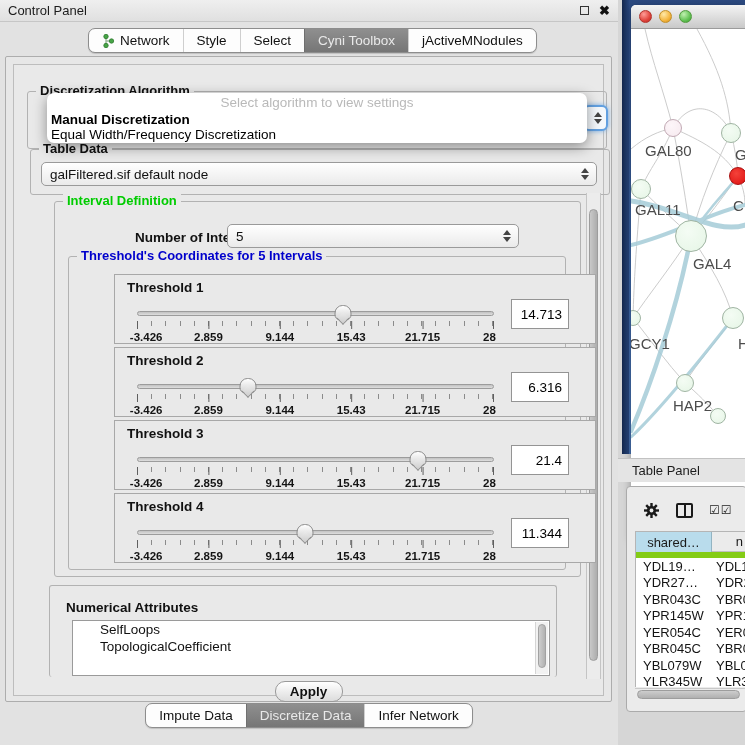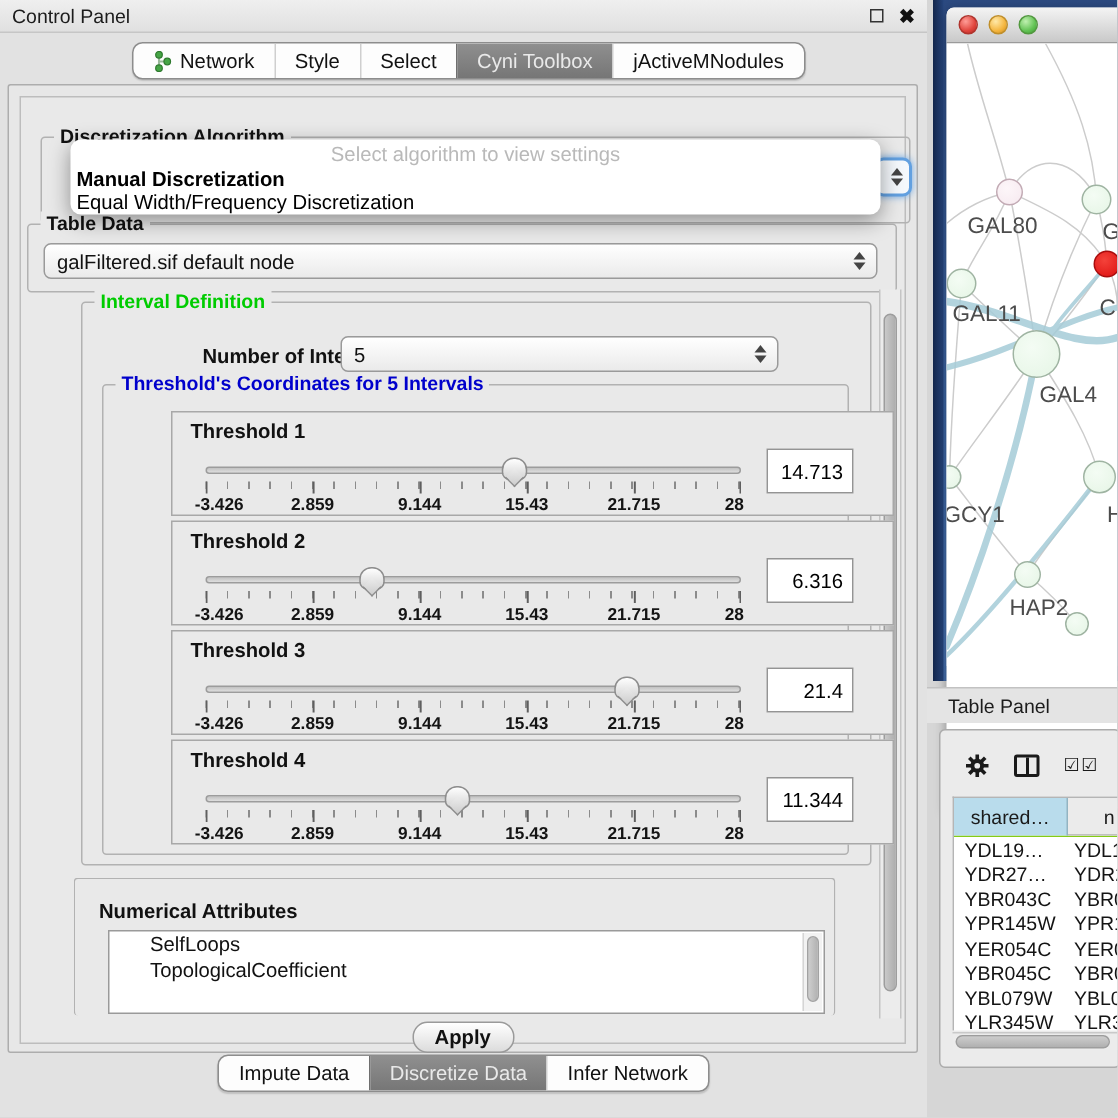--- a/index.html
+++ b/index.html
@@ -104,21 +104,21 @@
 
   .tp-title{position:absolute;left:0;top:458px;right:0;height:24px;background:#e4e4e4;border-top:1px solid #c2c2c2;
     display:flex;align-items:center;padding-left:14px;font-size:13px;color:#1c1c1c;}
   .tp-win{position:absolute;left:8px;top:486px;right:-2px;height:226px;background:#ebebeb;border:1px solid #ababab;border-radius:4px;}
   .tp-toolbar{position:absolute;left:6px;top:6px;right:2px;height:34px;display:flex;align-items:center;gap:16px;padding-left:10px;}
   .icon-btn{cursor:pointer;display:flex;align-items:center;}
   .split-icon{width:17px;height:15px;border:2px solid #1a1a1a;border-radius:2px;position:relative;}
   .split-icon::after{content:"";position:absolute;left:50%;top:0;bottom:0;width:2px;background:#1a1a1a;transform:translateX(-50%);}
   .checks{font-size:12px;color:#1a1a1a;letter-spacing:1px;}
   .tp-table{position:absolute;left:8px;top:44px;right:0;height:156px;overflow:hidden;background:#fff;border:1px solid #b5b5b5;border-bottom:none;}
-  .tp-hrow{display:flex;height:26px;border-bottom:1px solid #84cc16;}
+  .tp-hrow{display:flex;height:26px;border-bottom:6px solid #84cc16;}
   .tp-hc{font-size:13px;color:#1a1a1a;display:flex;align-items:center;justify-content:center;background:#b9dcec;border-right:1px solid #93b4c2;cursor:pointer;}
   .tp-hc.c1{width:76px;}
   .tp-hc.c2{flex:1;justify-content:flex-end;padding-right:2px;background:#ebebeb;border-right:none;border-bottom:1px solid #c0c0c0;}
   .tp-row{display:flex;height:16.5px;align-items:center;cursor:pointer;}
   .tp-c{font-size:13px;color:#141414;white-space:nowrap;overflow:hidden;}
   .tp-c.c1{width:76px;padding-left:7px;}
   .tp-c.c2{flex:1;padding-left:4px;}
 </style>
 </head>
 <body>
@@ -173,21 +173,21 @@
               <i class="dn"></i>
             </span>
         </div>
 
         <div class="popup">
           <div class="prompt">Select algorithm to view settings</div>
           <div class="opt b">Manual Discretization</div>
           <div class="opt">Equal Width/Frequency Discretization</div>
         </div>
 
-        <div class="gbox" style="left:4px;top:84px;width:580px;height:46px;">
+        <div class="gbox" style="left:16px;top:84px;width:580px;height:46px;">
           <span class="glabel">Table Data</span>
           <div class="combo" style="left:10px;top:12px;right:12px;">
             <span>galFiltered.sif default node</span>
             <span class="spin">
                 <i class="up"></i>
                 <i class="dn"></i>
               </span>
           </div>
         </div>
 

